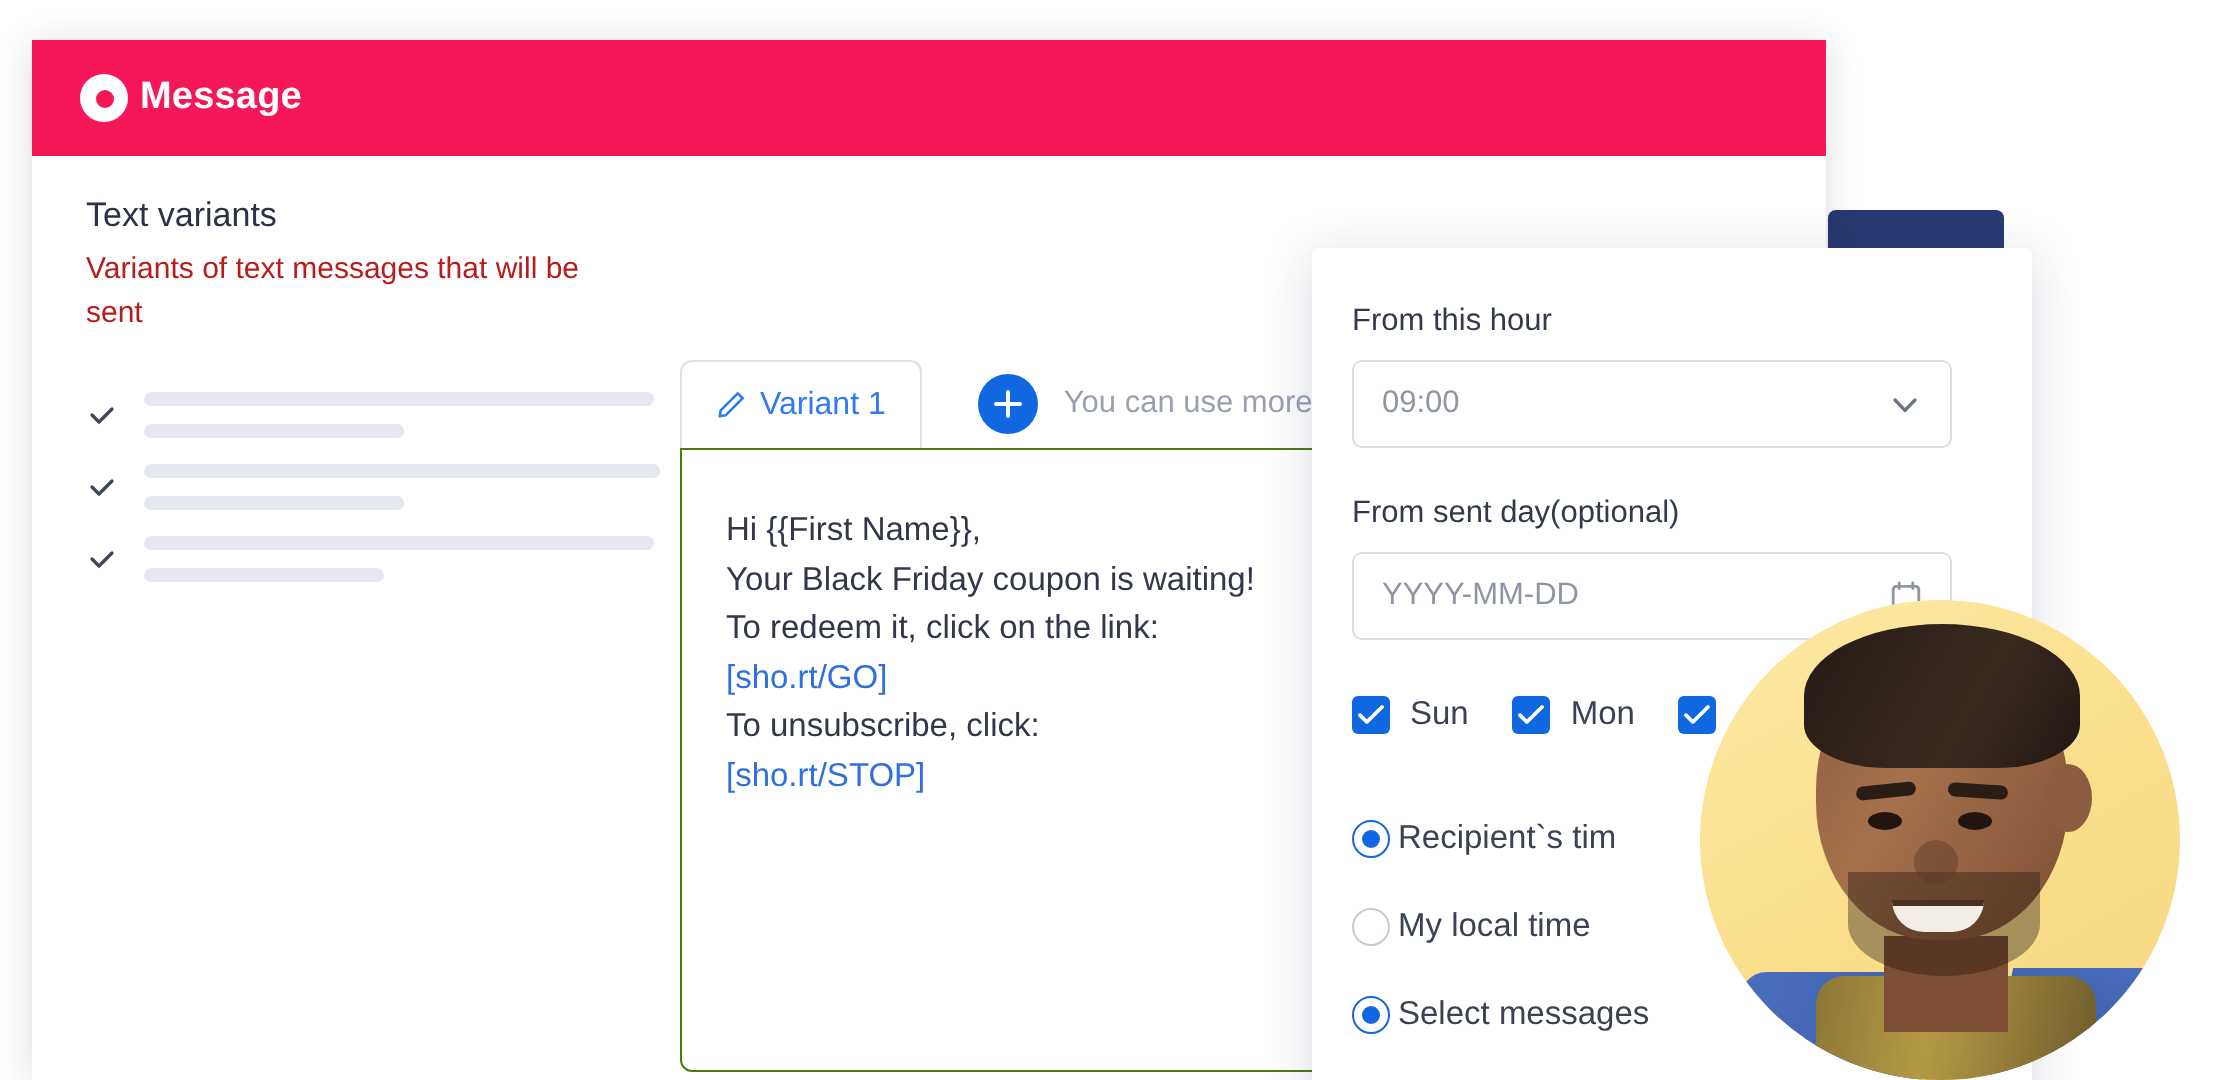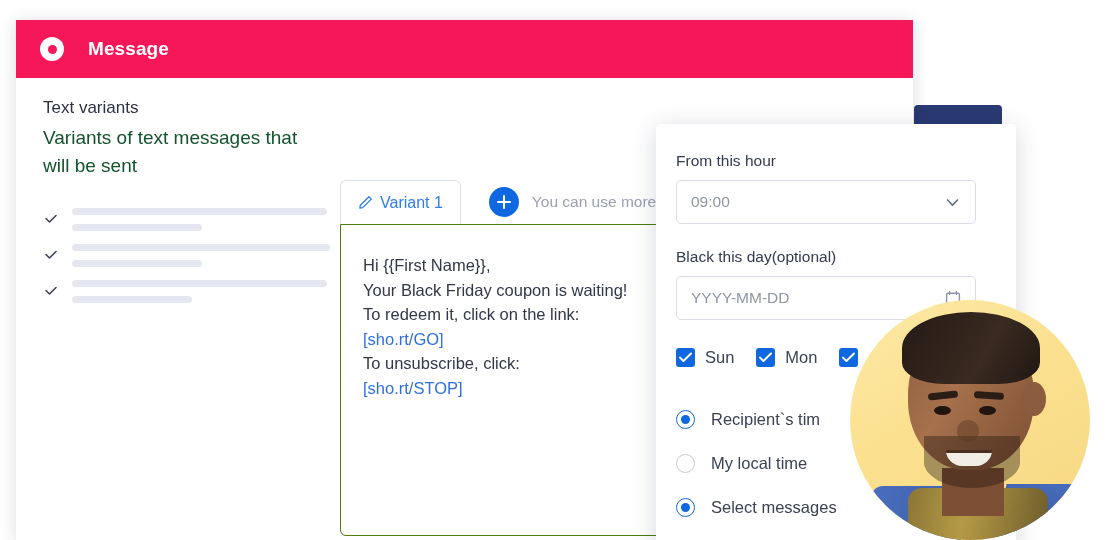--- a/index.html
+++ b/index.html
@@ -15,39 +15,39 @@
   .card {
     position: absolute; left: 16px; top: 20px;
     width: 897px; height: 520px;
     background: #ffffff;
     box-shadow: 0 2px 16px rgba(30,40,70,.16);
     overflow: hidden;
   }
   .card-header {
     height: 58px; background: #f5records;
     background: #F51757;
-    display: flex; align-items: center; padding-left: 24px; gap: 24px;
+    display: flex; align-items: center; padding-left: 24px; gap: 6px;
   }
   .ring-icon {
     width: 24px; height: 24px; border-radius: 50%;
     background: #ffffff; position: relative; flex: none;
   }
   .ring-icon::after {
     content: ""; position: absolute; left: 50%; top: 50%;
     width: 9px; height: 9px; margin: -4.5px 0 0 -4.5px;
     border-radius: 50%; background: #F51757;
   }
   .card-title { color: #fff; font-size: 19px; font-weight: bold; letter-spacing: .1px; }
 
   .card-body { position: relative; height: 462px; background: #fff; }
 
   
   .left-col { position: absolute; left: 27px; top: 20px; width: 285px; }
   .lc-title { font-size: 17px; color: #2b3245; margin-bottom: 6px; }
-  .lc-sub { font-size: 19px; color: #14532d; line-height: 1.45; width: 270px; }
+  .lc-sub { font-size: 15px; color: #b91c1c; line-height: 1.45; width: 270px; }
   .var-list { margin-top: 22px; }
   .var-row { display: flex; align-items: center; gap: 13px; height: 36px; }
   .tick { width: 16px; height: 16px; flex: none; color: #3c4459; }
   .bars { flex: 1; }
   .bar { height: 7px; border-radius: 4px; background: #e4e7f0; }
   .bar.long { width: 255px; }
   .bar.short { width: 130px; margin-top: 9px; }
   .bar.long.b2 { width: 258px; }
   .bar.short.b2 { width: 120px; }
   .tabs { position: absolute; left: 324px; top: 102px; display: flex; align-items: flex-start; gap: 0; }
@@ -111,21 +111,21 @@
   .day-row { display: flex; align-items: center; gap: 22px; margin-top: 28px; }
   .chk-item { display: flex; align-items: flex-end; gap: 10px; }
   .chk {
     width: 19px; height: 19px; border-radius: 3px; background: #1068e0;
     position: relative; flex: none;
   }
   .chk svg { position: absolute; left: 3px; top: 4px; width: 13px; height: 11px; color: #fff; }
   .chk-label { font-size: 16.5px; color: #3b4253; }
 
   .radios { margin-top: 30px; }
-  .rad-item { display: flex; align-items: center; gap: 16px; height: 44px; }
+  .rad-item { display: flex; align-items: center; gap: 4px; height: 44px; }
   .rad {
     width: 19px; height: 19px; border-radius: 50%; flex: none;
     border: 1.6px solid #c5cad6; position: relative; background: #fff;
   }
   .rad.on { border-color: #1068e0; }
   .rad.on::after {
     content: ""; position: absolute; left: 50%; top: 50%;
     width: 9px; height: 9px; margin: -4.5px 0 0 -4.5px;
     border-radius: 50%; background: #1068e0;
   }
@@ -290,21 +290,21 @@
       <span class="val">09:00</span>
       <span class="chev">
         <svg viewBox="0 0 17 17" fill="none" stroke="currentColor" stroke-width="1.7" stroke-linecap="round" stroke-linejoin="round">
             <path d="M3.5 6 L8.5 11.2 L13.5 6"></path>
           </svg>
       </span>
     </div>
 
     <div class="gap"></div>
 
-    <div class="fld-label">Black this day(optional)</div>
+    <div class="fld-label">From sent day(optional)</div>
     <div class="fld">
       <span class="val">YYYY-MM-DD</span>
       <span class="cal">
         <svg viewBox="0 0 16 17" fill="none" stroke="currentColor" stroke-width="1.4" stroke-linecap="round" stroke-linejoin="round">
           <rect x="1.6" y="3.2" width="12.8" height="12" rx="1.6"></rect>
           <path d="M4.6 1.5 V4.3 M11.4 1.5 V4.3"></path>
         </svg>
       </span>
     </div>
 

